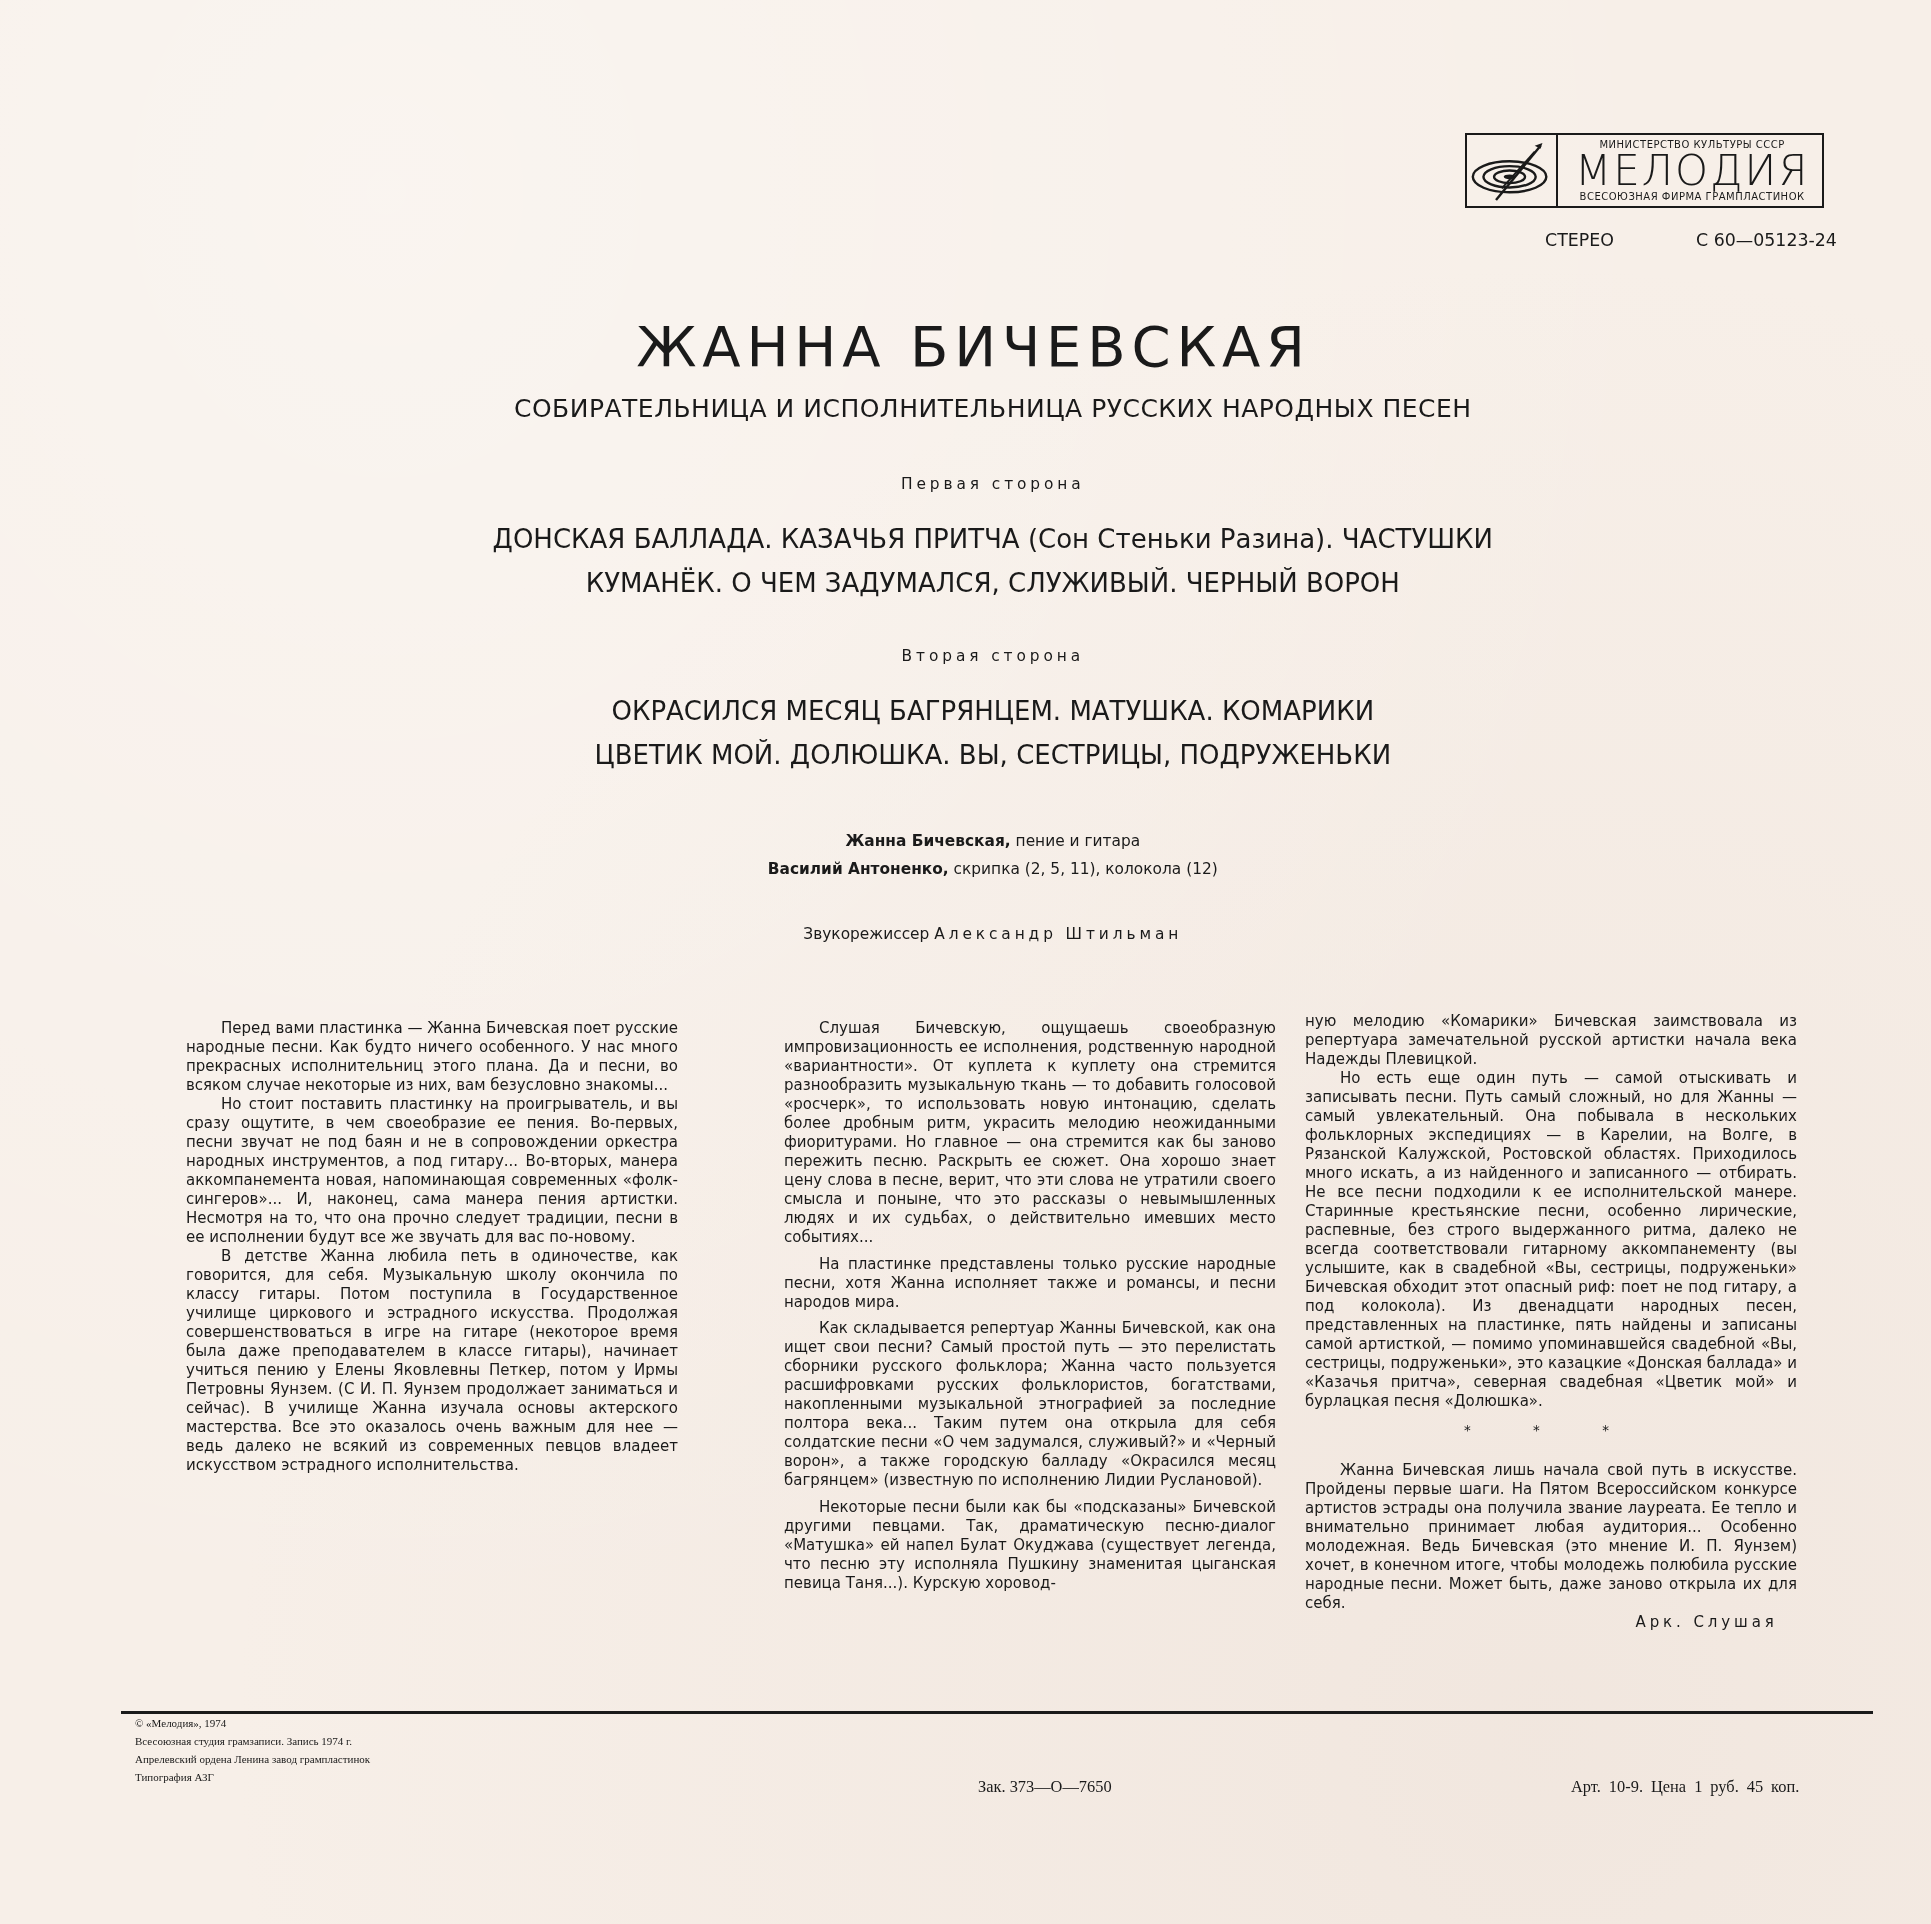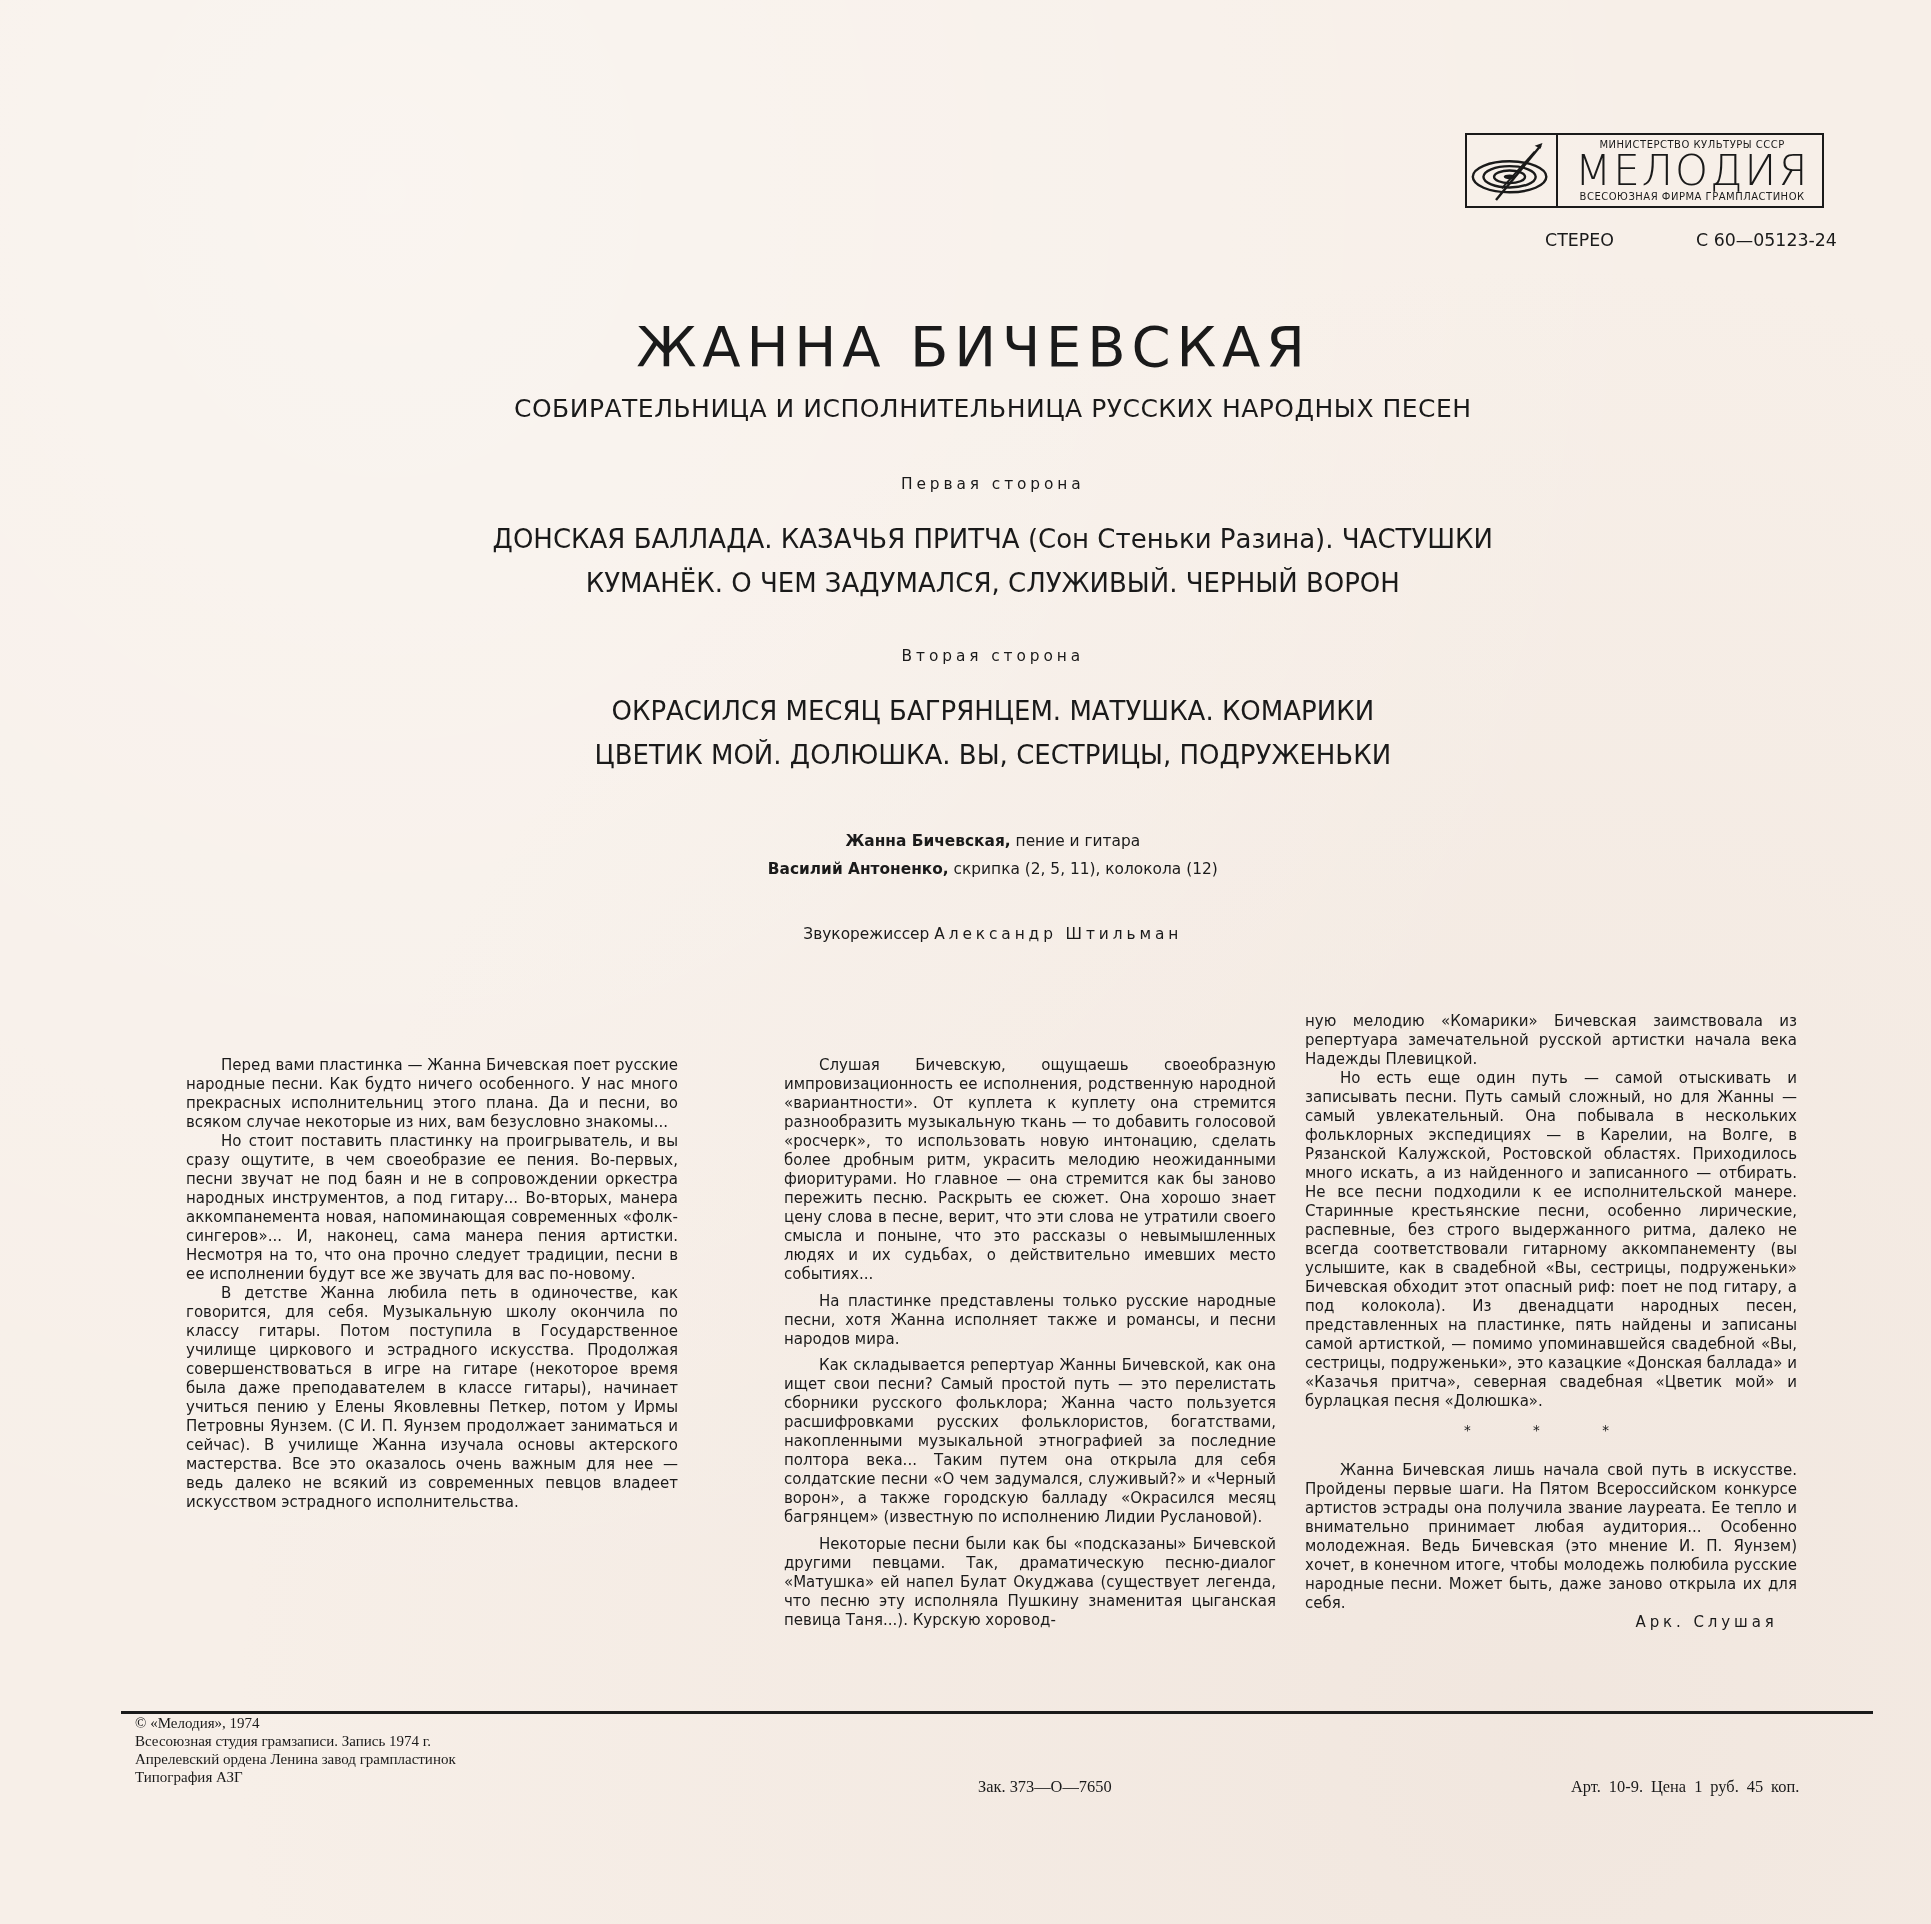--- a/index.html
+++ b/index.html
@@ -46,37 +46,37 @@
 
   .credit { font-size: 15.4px; }
   .credit b { font-weight: bold; text-align: center; }
   .c1 { top: 832px; left: 19.3px; }
   .c2 { top: 860px; left: 19.3px; }
   .engineer { top: 925px; left: 19.3px; font-size: 15.4px; }
   .spaced { letter-spacing: 3.9px; }
 
   
   .col {
-    position: absolute; top: 1056px; width: 492px;
+    position: absolute; top: 1019px; width: 492px;
     font-size: 15px; line-height: 19px; text-align: justify;
   }
   .col p { margin: 0; text-indent: 35px; }
   .col p.cont { text-indent: 0; }
   .col p.gap { margin-top: 7.7px; }
   .col1 { left: 186px; }
   .col2 { left: 784px; }
   .col3 { left: 1305px; }
   .stars { text-align: center; letter-spacing: 29px; margin: 9.7px 0 21px; font-size: 13.5px; }
   .signature { text-align: right; letter-spacing: 3.9px; margin-right: 19.3px; }
 
   .rule { position: absolute; left: 121px; top: 1711px; width: 1752px; height: 2.9px; background: #1a1a1a; }
 
   .footer-left {
     position: absolute; left: 135px; top: 1714px;
-    font-family: "Liberation Serif", serif; font-size: 15px; line-height: 18px;
+    font-family: "Liberation Serif", serif; font-size: 11px; line-height: 18px;
   }
   .footer-mid { position: absolute; left: 978px; top: 1777px; font-family: "Liberation Serif", serif; font-size: 16.4px; }
   .footer-right { position: absolute; left: 1571px; top: 1777px; font-family: "Liberation Serif", serif; font-size: 16.4px; word-spacing: 3.9px; }
 </style>
 </head>
 <body>
 
 <div class="sheet">
 
   <div class="logo">

